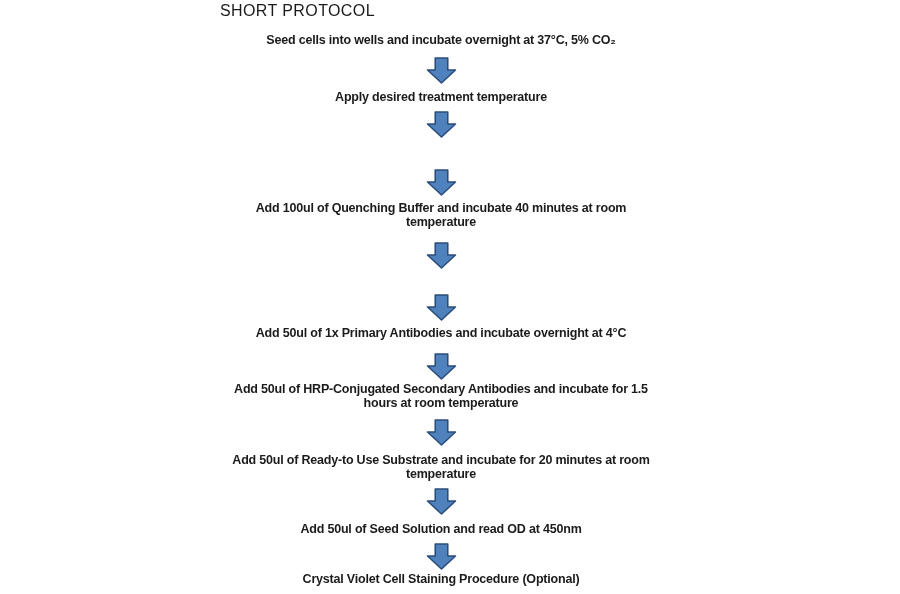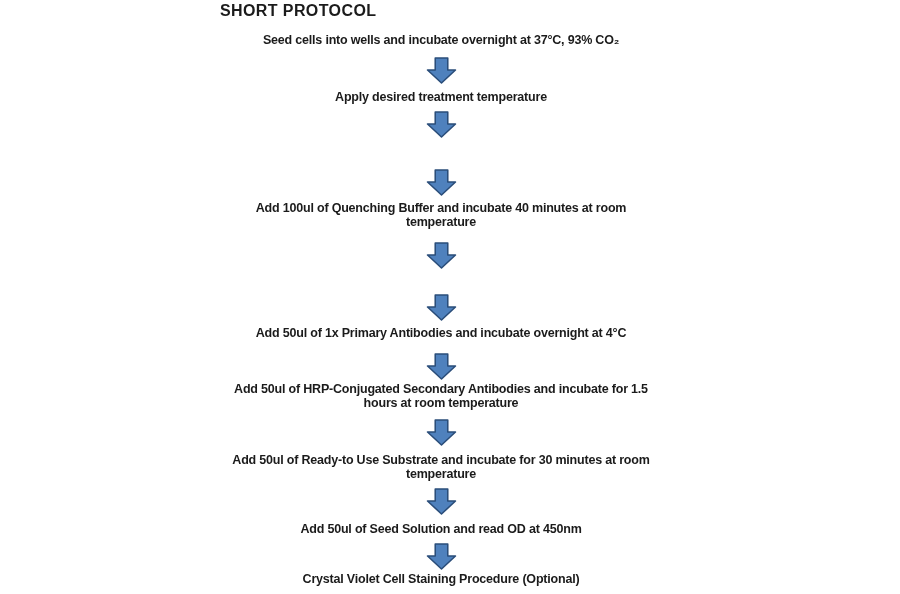--- a/index.html
+++ b/index.html
@@ -14,21 +14,21 @@
     background: var(--background, #ffffff);
     font-family: "Liberation Sans", sans-serif;
     overflow: hidden;
   }
   .title {
     position: absolute;
     top: 2px;
     left: 220px;
     margin: 0;
     font-size: 16px;
-    font-weight: 700;
+    font-weight: 400;
     letter-spacing: 0.4px;
     color: var(--text, #1b1b1b);
     white-space: nowrap;
   }
   .step {
     position: absolute;
     left: 0;
     width: 882px;
     text-align: center;
     font-size: 12.5px;
@@ -55,21 +55,21 @@
     stroke-linejoin: round;
   }
 </style>
 </head>
 <body>
 
 <div class="canvas">
 
   <h1 class="title">SHORT PROTOCOL</h1>
 
-  <div class="step" style="top:33px">Seed cells into wells and incubate overnight at 37°C, 93% CO₂</div>
+  <div class="step" style="top:33px">Seed cells into wells and incubate overnight at 37°C, 5% CO₂</div>
 
   <div class="arrow" style="top:57px">
     <svg width="31" height="27" viewBox="0 0 32 28">
         <polygon points="9.5,1 22.5,1 22.5,13.5 30.5,13.5 16,27 1.5,13.5 9.5,13.5"></polygon>
       </svg>
   </div>
 
   <div class="step" style="top:90px">Apply desired treatment temperature</div>
 
   <div class="arrow" style="top:111px">
@@ -111,21 +111,21 @@
 
   <div class="step" style="top:382px">Add 50ul of HRP-Conjugated Secondary Antibodies and incubate for 1.5
 hours at room temperature</div>
 
   <div class="arrow" style="top:419px">
     <svg width="31" height="27" viewBox="0 0 32 28">
         <polygon points="9.5,1 22.5,1 22.5,13.5 30.5,13.5 16,27 1.5,13.5 9.5,13.5"></polygon>
       </svg>
   </div>
 
-  <div class="step" style="top:453px">Add 50ul of Ready-to Use Substrate and incubate for 30 minutes at room
+  <div class="step" style="top:453px">Add 50ul of Ready-to Use Substrate and incubate for 20 minutes at room
 temperature</div>
 
   <div class="arrow" style="top:488px">
     <svg width="31" height="27" viewBox="0 0 32 28">
         <polygon points="9.5,1 22.5,1 22.5,13.5 30.5,13.5 16,27 1.5,13.5 9.5,13.5"></polygon>
       </svg>
   </div>
 
   <div class="step" style="top:522px">Add 50ul of Seed Solution and read OD at 450nm</div>
 

